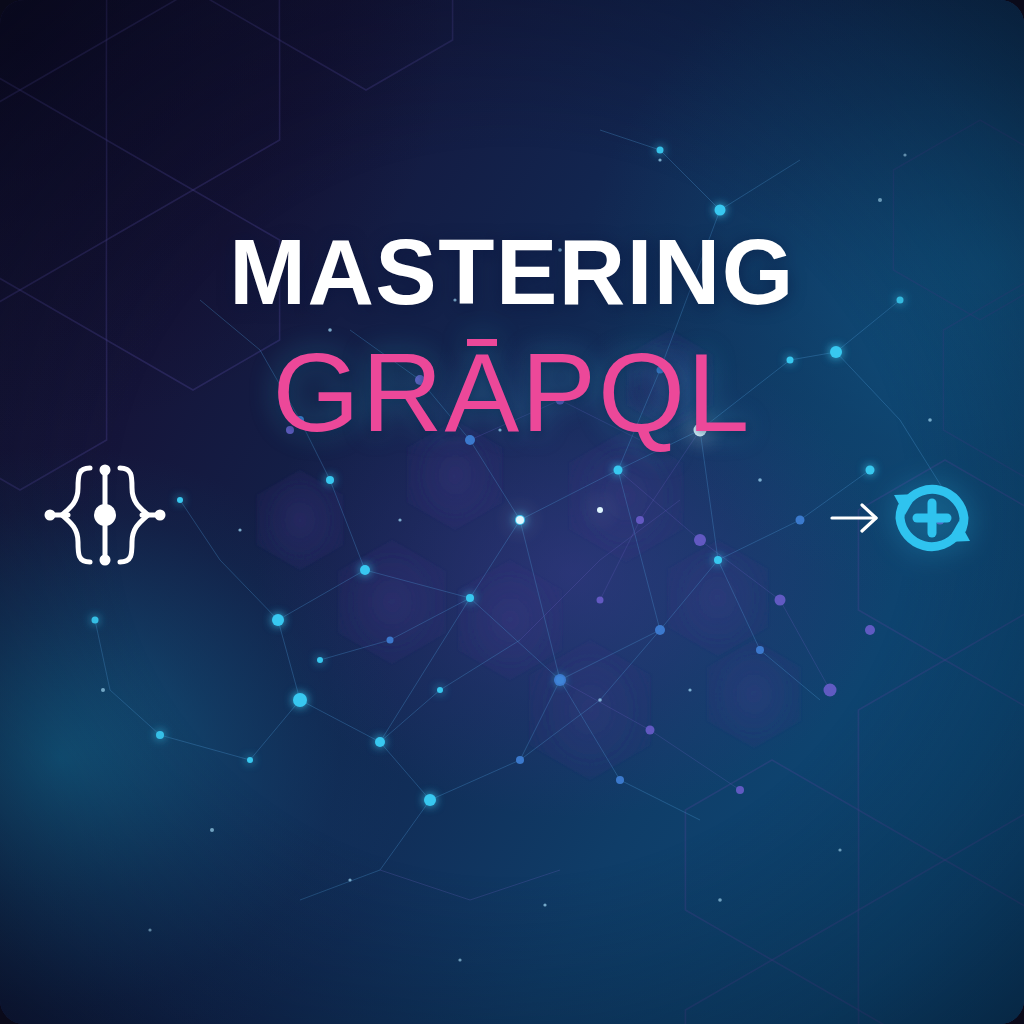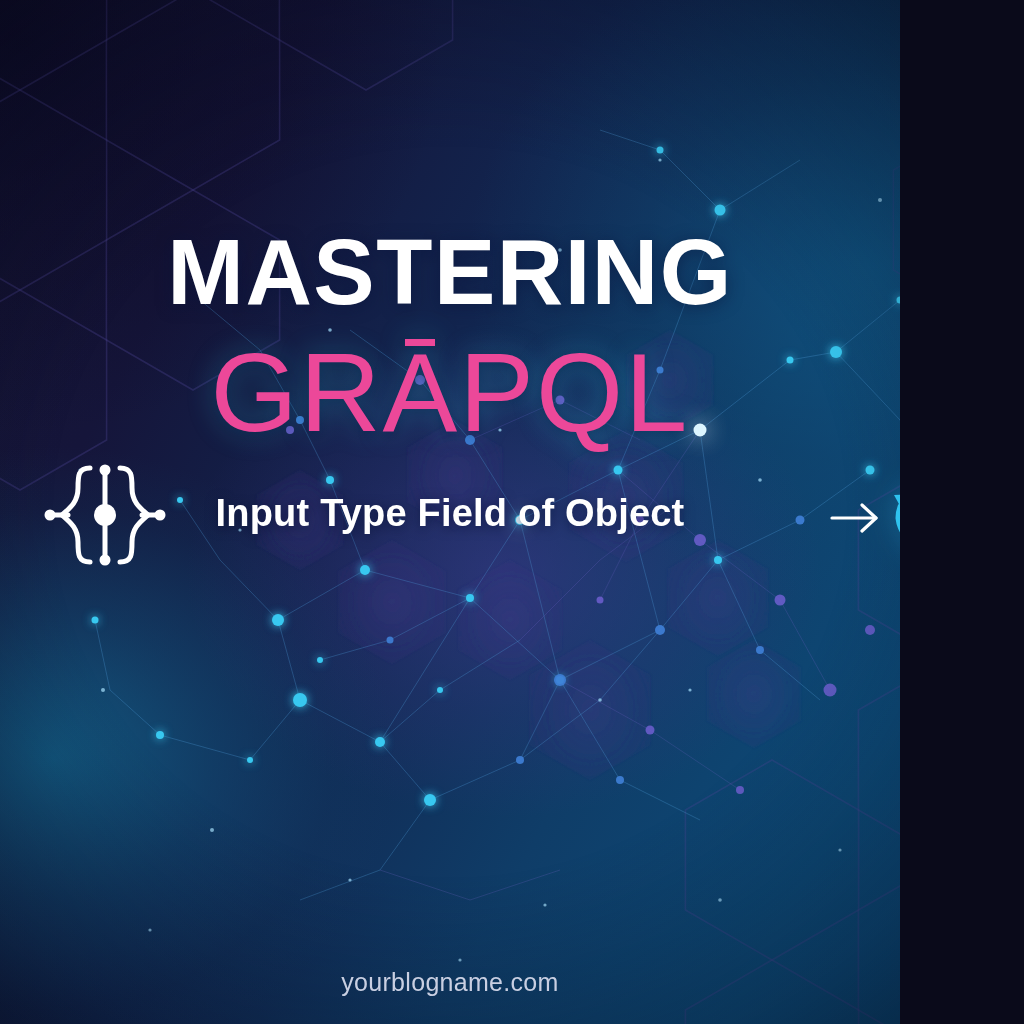--- a/index.html
+++ b/index.html
@@ -2,26 +2,27 @@
 <html><head>
 <meta charset="utf-8">
 <style>
   html, body {
     margin: 0;
     padding: 0;
     background: #0a0a1a;
   }
   #poster {
     position: relative;
-    width: 900px;
+    width: 1024px;
     height: 1024px;
     overflow: hidden;
     font-family: "Liberation Sans", sans-serif;
     background: #141432;
     user-select: none;
+    border-radius: 24px;
   }
 
   
   .bg-layer {
     position: absolute;
     inset: 0;
   }
   .bg-base {
     background:
       linear-gradient(118deg,
@@ -407,18 +408,16 @@
       <g stroke="#2fc3ef" stroke-width="9" stroke-linecap="round">
         <line x1="46" y1="31" x2="46" y2="61"></line>
         <line x1="31" y1="46" x2="61" y2="46"></line>
       </g>
     </svg>
 
     <div class="title-main">MASTERING</div>
 
     <div class="title-accent">GRĀPQL</div>
 
-    <div class="subtitle">Input Type Field of Object</div>
-
-    <div class="footer">yourblogname.com</div>
+
 
   </div>
 </div>
 
 </body></html>

